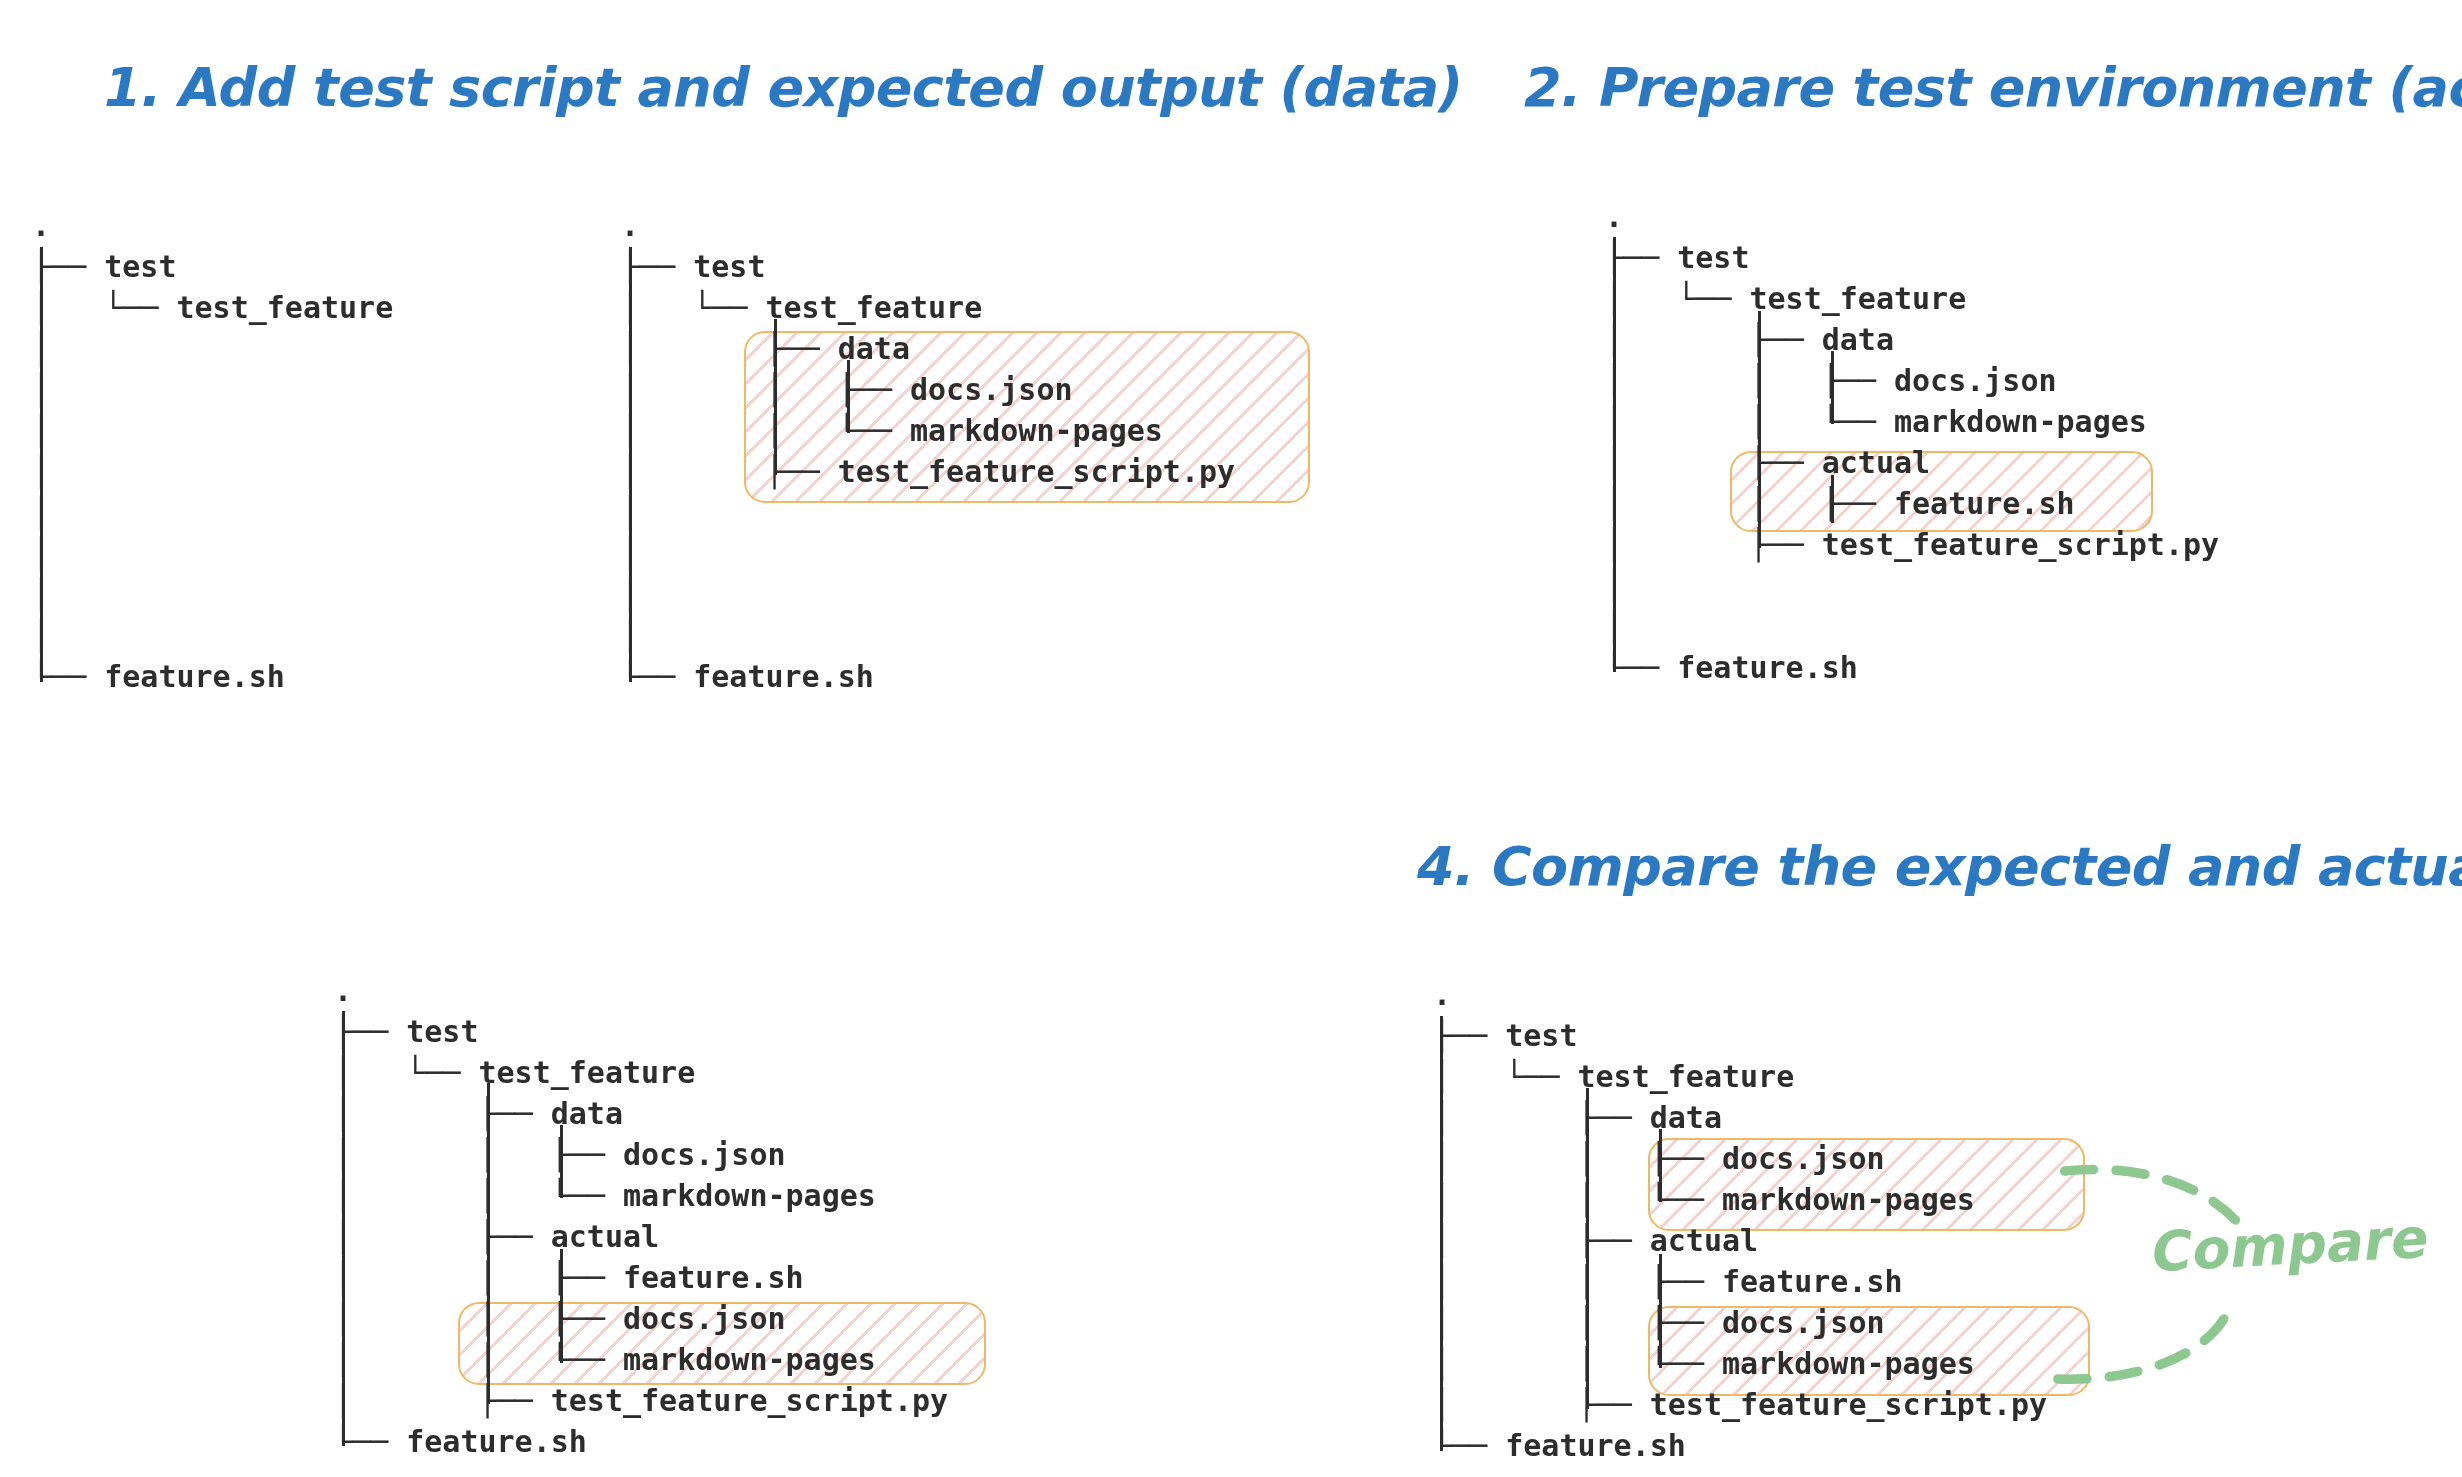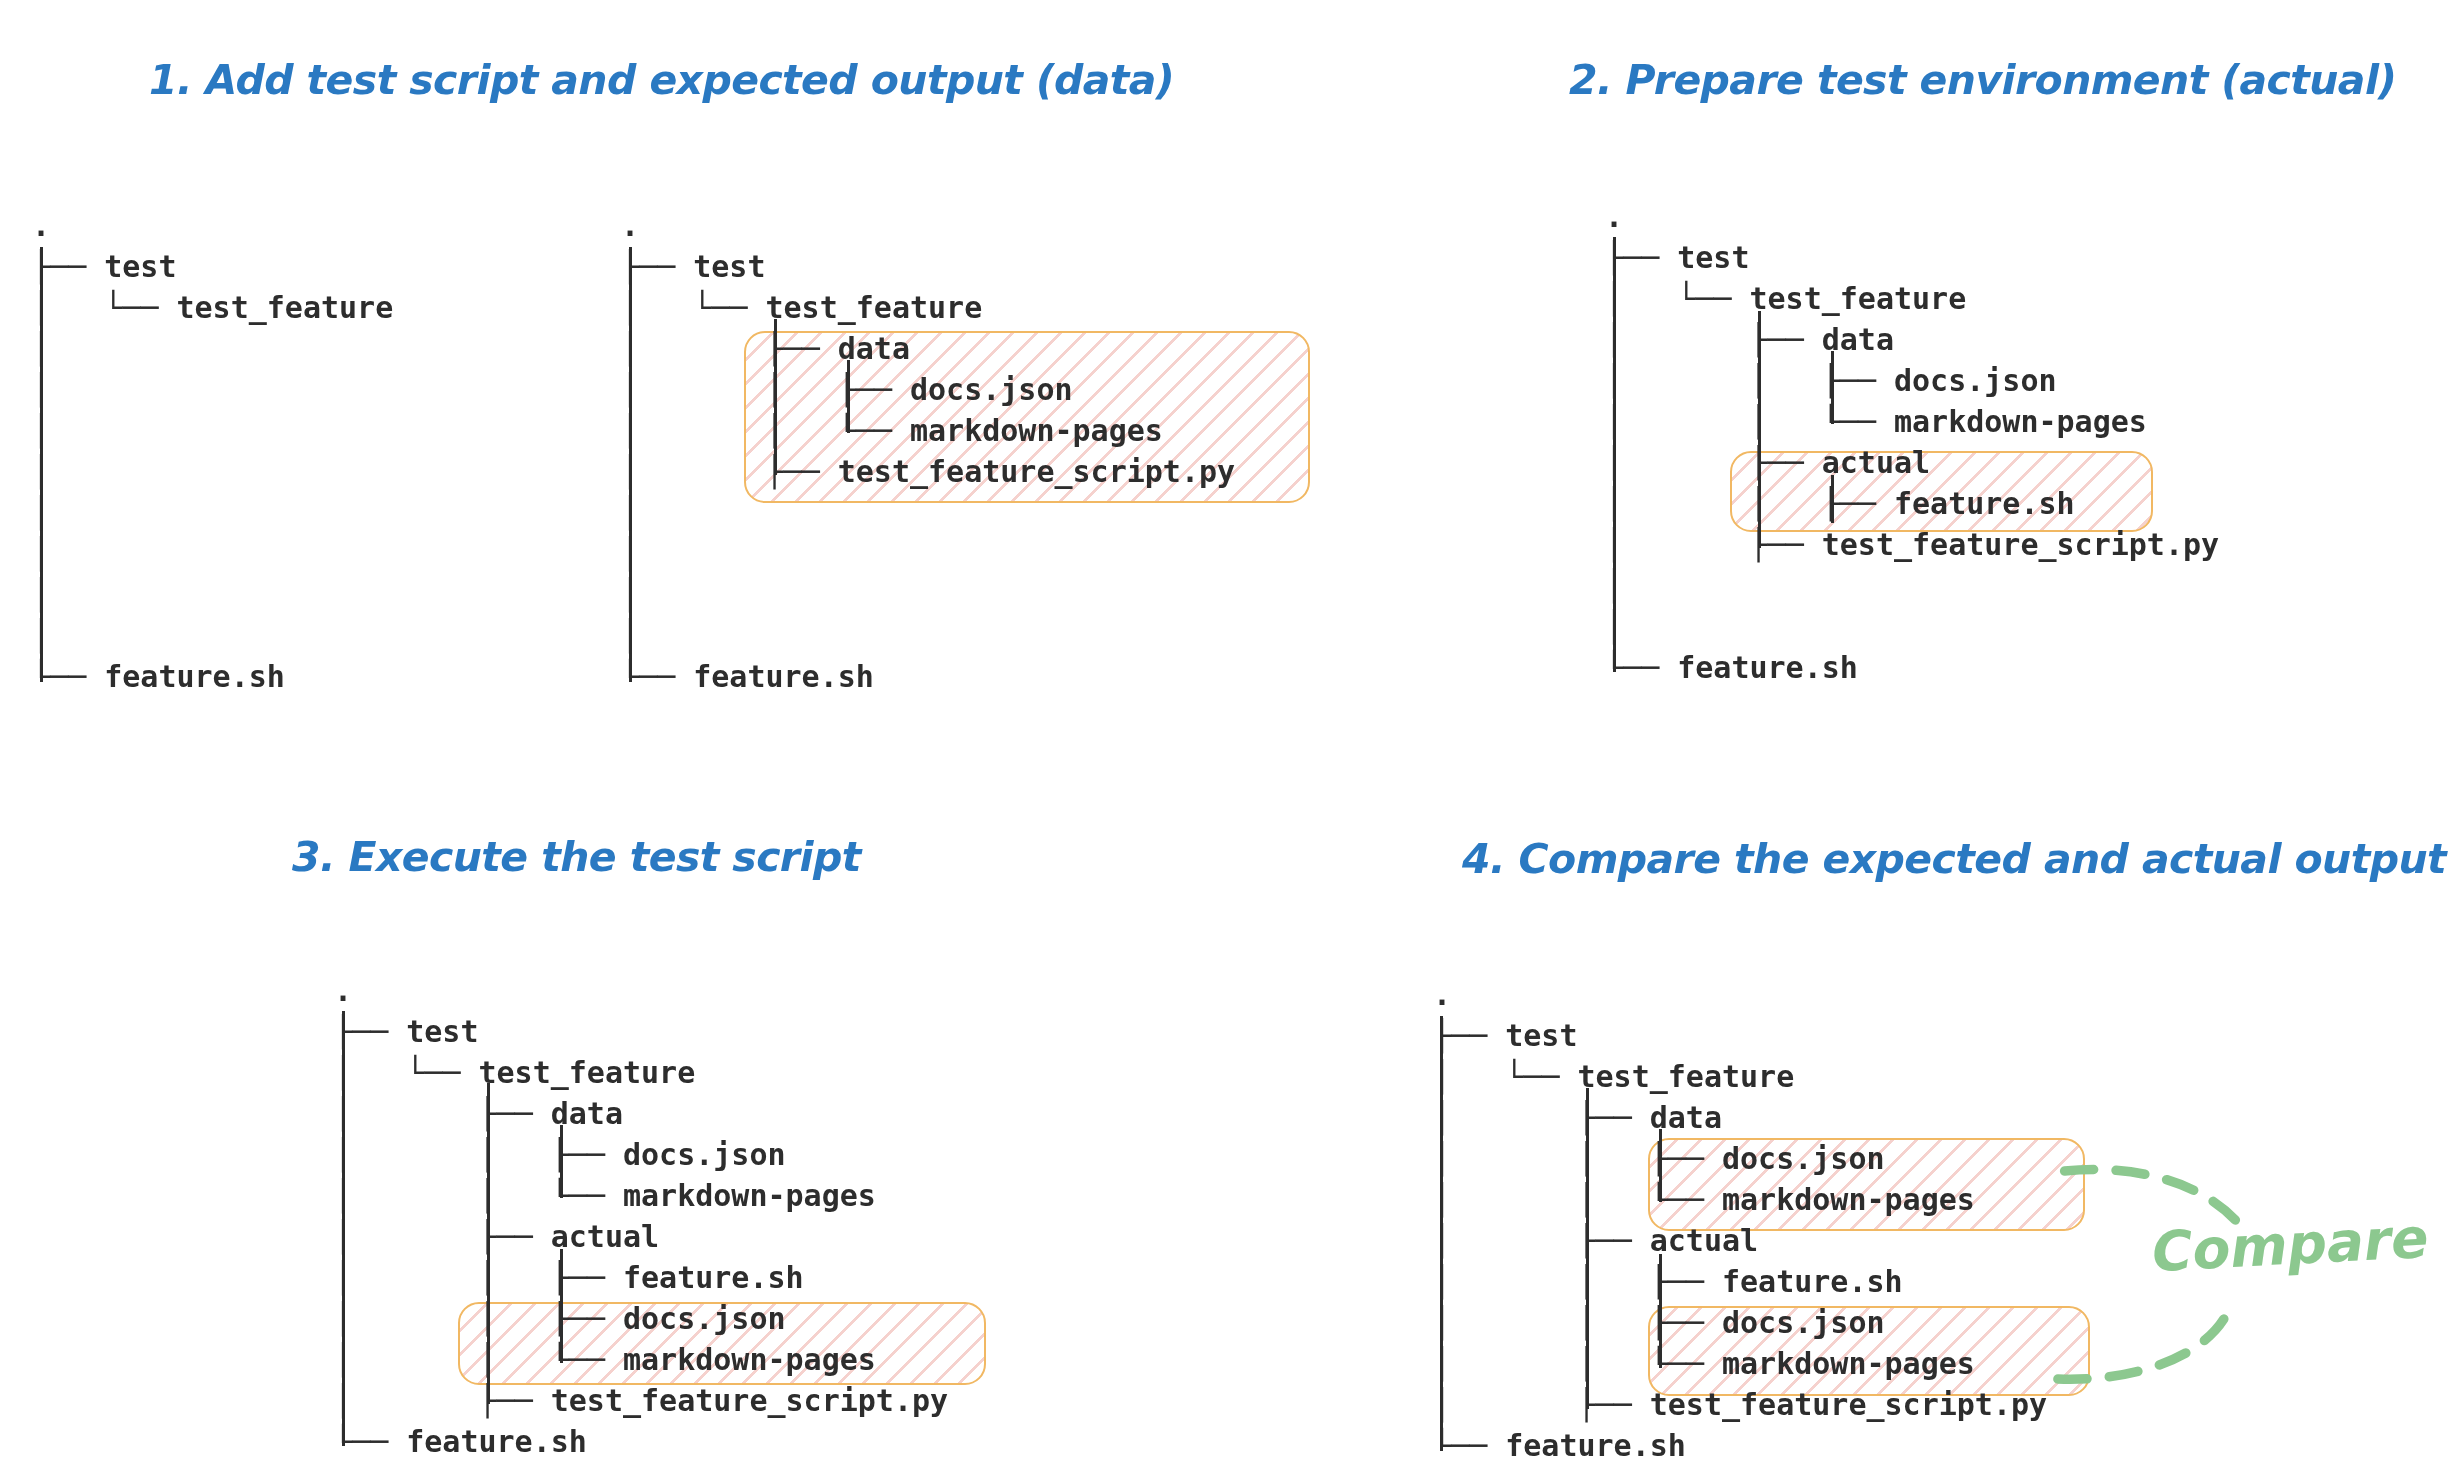--- a/index.html
+++ b/index.html
@@ -1,19 +1,19 @@
 <!DOCTYPE html>
 <html style="font-size:9px"><head>
 <meta charset="utf-8">
 <style>
   html,body{margin:0;padding:0;background:#ffffff;}
   .canvas{position:relative;width:2462px;height:1477px;background:#ffffff;overflow:hidden;
           font-family:"DejaVu Sans",sans-serif;}
   .title{position:absolute;white-space:nowrap;font-style:italic;font-weight:bold;
-         font-size:41px;letter-spacing:-0.6px;color:#2a79c2;z-index:4;margin-left:45px;}
+         font-size:54px;letter-spacing:-0.6px;color:#2a79c2;z-index:4;}
   .tree{position:absolute;margin:0;font-family:"DejaVu Sans Mono",monospace;
         font-size:30px;line-height:41px;font-weight:bold;color:#2d2d2d;
         white-space:pre;z-index:2;}
   .vline{position:absolute;width:2.8px;background:#2d2d2d;z-index:1;}
   .hl{position:absolute;border:2.8px solid #f1b863;border-radius:21px;z-index:0;
       background:repeating-linear-gradient(135deg,rgba(231,141,131,0.40) 0px,
                  rgba(231,141,131,0.40) 2.8px,transparent 2.8px,transparent 17px);}
   .arcs{position:absolute;left:0;top:0;z-index:3;pointer-events:none;}
   .arc{fill:none;stroke:#8cc88f;stroke-width:17;stroke-linecap:round;
        stroke-dasharray:52 40;}
@@ -21,21 +21,20 @@
        font-style:italic;font-weight:bold;color:#8cc88f;white-space:nowrap;
        transform:rotate(-3deg);z-index:4;}
 </style>
 </head>
 <body>
 
 <div class="canvas">
 
   <div class="title" style="left:104px;top:56px">1. Add test script and expected output (data)</div>
   <div class="title" style="left:1524px;top:56px">2. Prepare test environment (actual)</div>
-  <div class="title" style="left:247px;top:833px">3. Execute the test script</div>
   <div class="title" style="left:1417px;top:835px">4. Compare the expected and actual output</div>
 
   <div class="hl" style="left:744px;top:331px;width:562px;height:168px"></div>
   <div class="hl" style="left:1730px;top:451px;width:419px;height:77px"></div>
   <div class="hl" style="left:458px;top:1302px;width:524px;height:79px"></div>
   <div class="hl" style="left:1648px;top:1138px;width:433px;height:89px"></div>
   <div class="hl" style="left:1648px;top:1306px;width:438px;height:86px"></div>
 
   <pre class="tree" style="left:32px;top:205px">.
 ├── test

